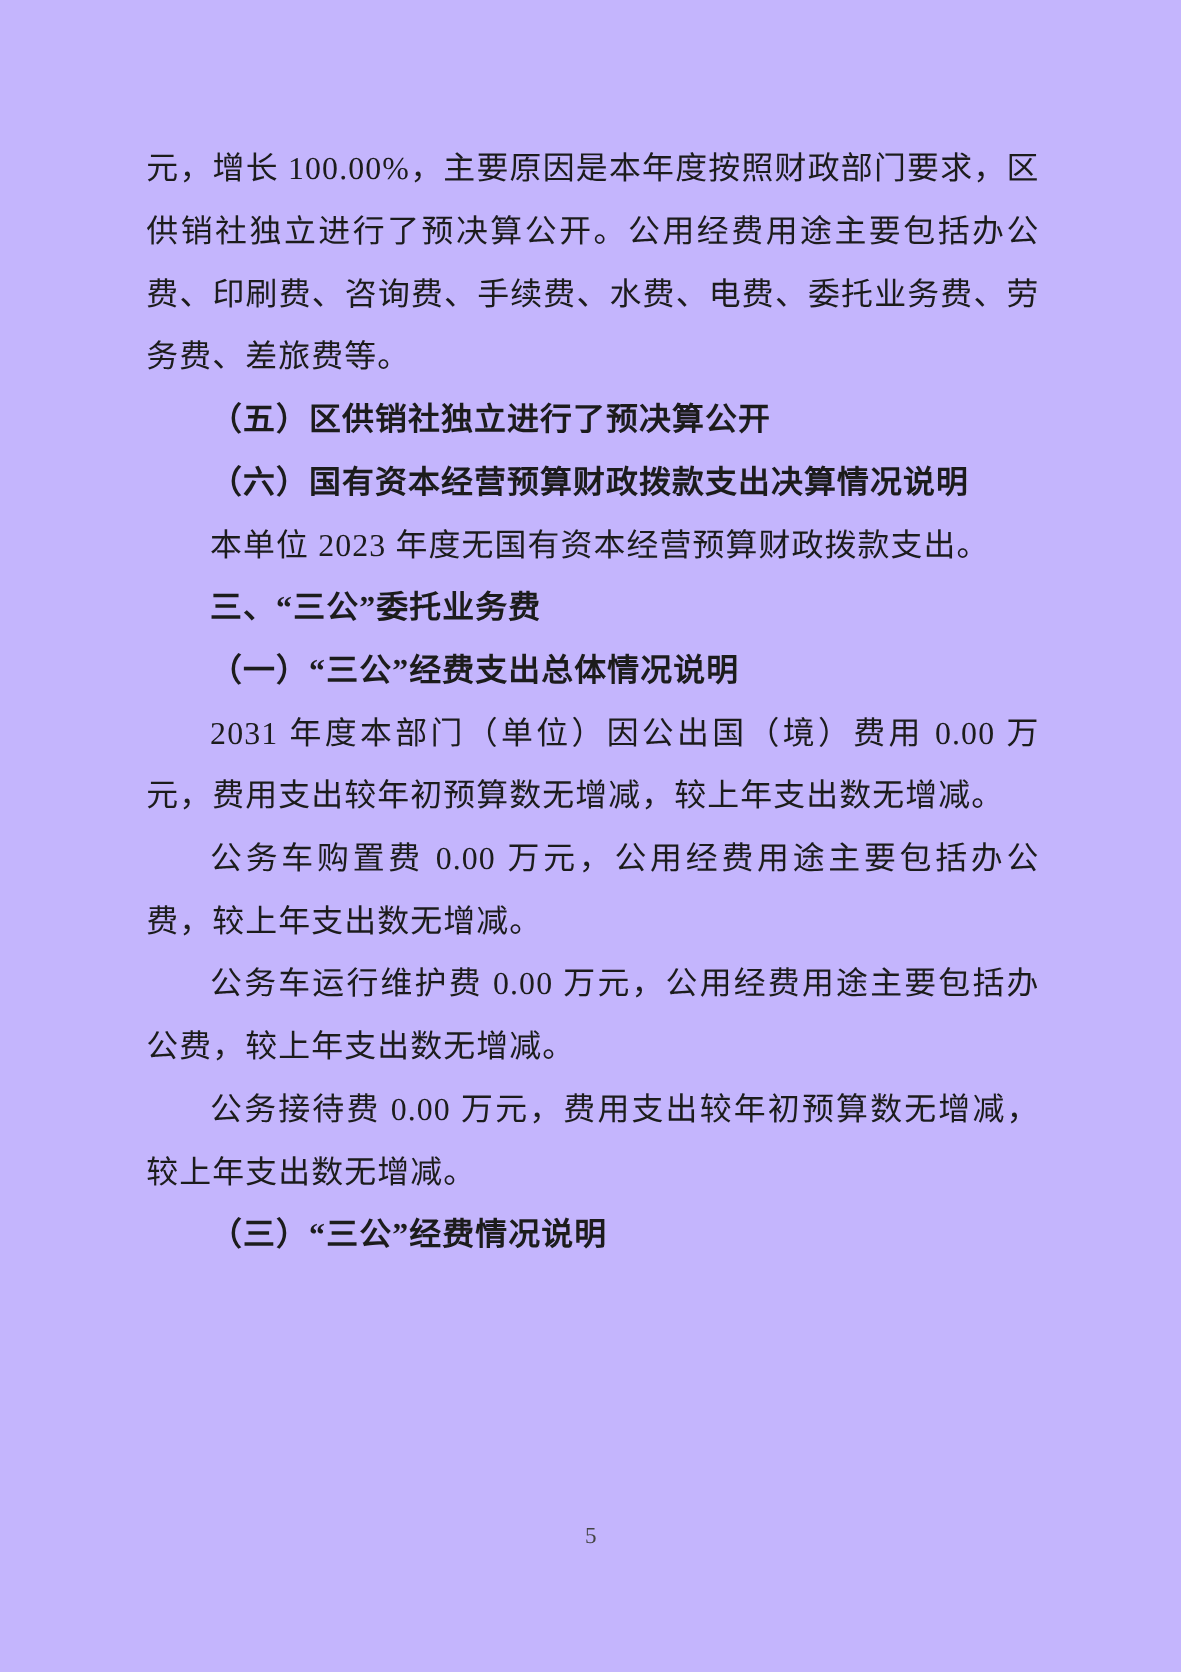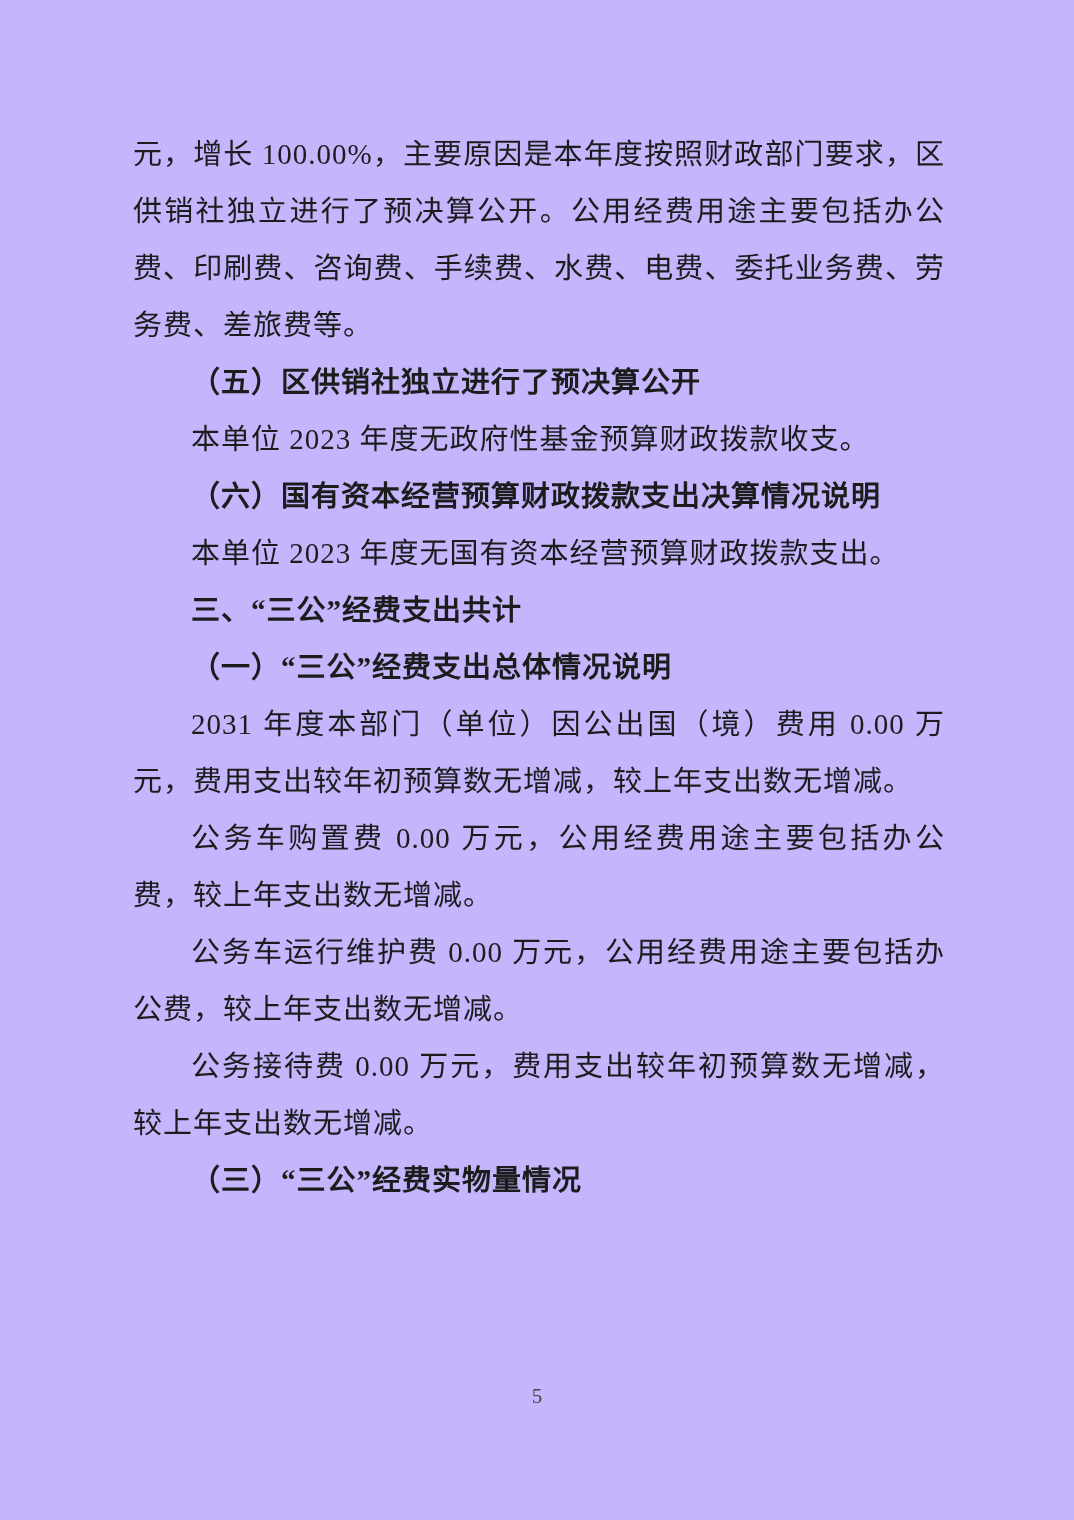--- a/index.html
+++ b/index.html
@@ -56,26 +56,25 @@
     font-family: "Liberation Serif", "DejaVu Serif", serif;
   }
 </style>
 </head>
 <body>
 
 <div class="page">
   <div class="content">
     <p class="body-text">元，增长 100.00%，主要原因是本年度按照财政部门要求，区供销社独立进行了预决算公开。公用经费用途主要包括办公费、印刷费、咨询费、手续费、水费、电费、委托业务费、劳务费、差旅费等。</p>
     <p class="h-kai indent">（五）区供销社独立进行了预决算公开</p>
-    <p class="body-text indent">本单位 2023 年度无政府性基金预算财政拨款收支。</p>
     <p class="h-kai indent">（六）国有资本经营预算财政拨款支出决算情况说明</p>
     <p class="body-text indent">本单位 2023 年度无国有资本经营预算财政拨款支出。</p>
-    <p class="h-hei indent">三、“三公”经费支出共计</p>
+    <p class="h-hei indent">三、“三公”委托业务费</p>
     <p class="h-kai indent">（一）“三公”经费支出总体情况说明</p>
     <p class="body-text indent">2031 年度本部门（单位）因公出国（境）费用 0.00 万元，费用支出较年初预算数无增减，较上年支出数无增减。</p>
     <p class="body-text indent">公务车购置费 0.00 万元，公用经费用途主要包括办公费，较上年支出数无增减。</p>
     <p class="body-text indent">公务车运行维护费 0.00 万元，公用经费用途主要包括办公费，较上年支出数无增减。</p>
     <p class="body-text indent">公务接待费 0.00 万元，费用支出较年初预算数无增减，较上年支出数无增减。</p>
-    <p class="h-kai indent">（三）“三公”经费实物量情况</p>
+    <p class="h-kai indent">（三）“三公”经费情况说明</p>
   </div>
 
   <div class="page-footer">5</div>
 </div>
 
 </body></html>

